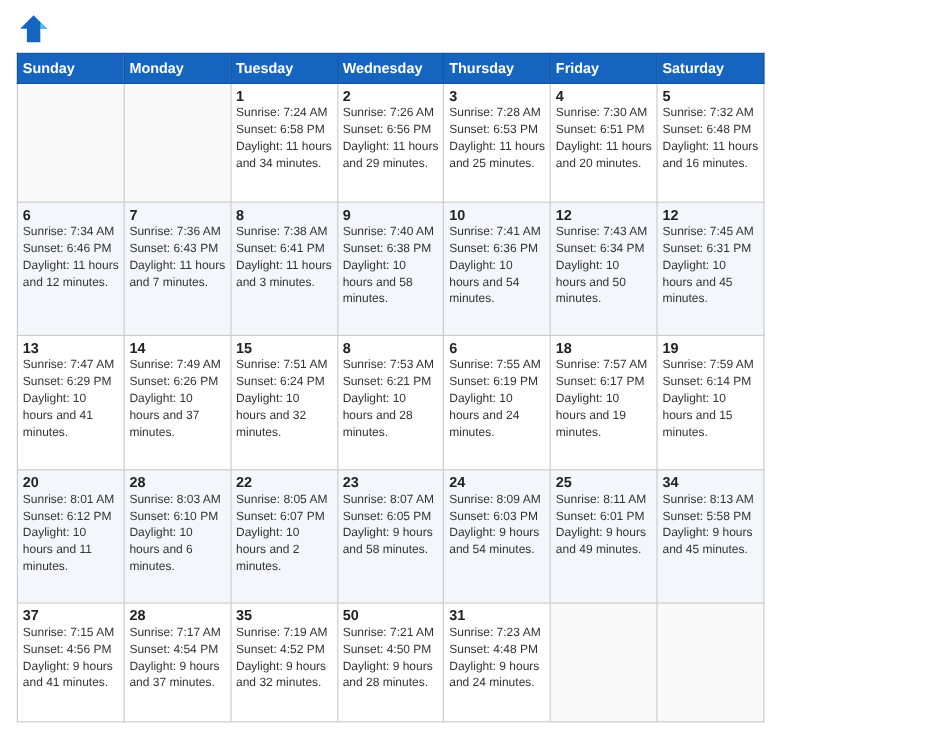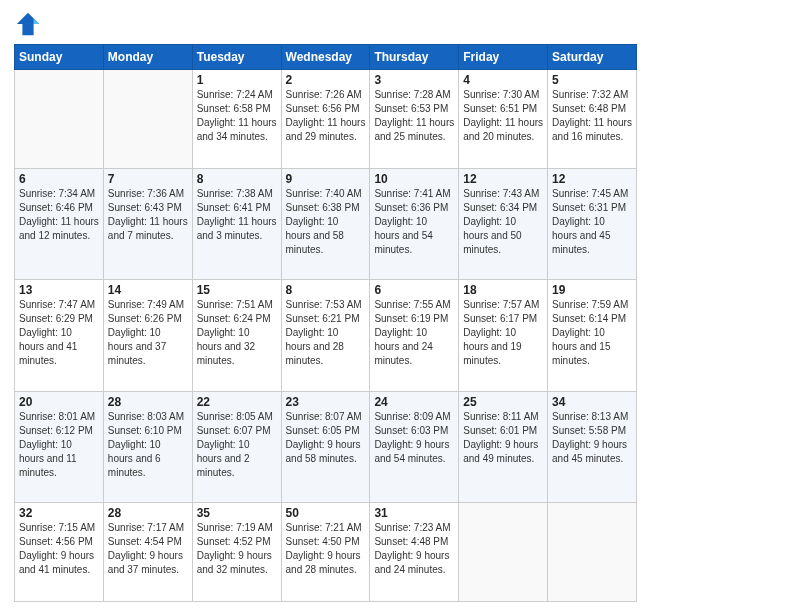--- a/index.html
+++ b/index.html
@@ -240,21 +240,21 @@
             <span class="day-num">25</span>
             <div class="day-info">Sunrise: 8:11 AM<br>Sunset: 6:01 PM<br>Daylight: 9 hours and 49 minutes.</div>
           </td>
           <td>
             <span class="day-num">34</span>
             <div class="day-info">Sunrise: 8:13 AM<br>Sunset: 5:58 PM<br>Daylight: 9 hours and 45 minutes.</div>
           </td>
         </tr>
         <tr>
           <td>
-            <span class="day-num">32</span>
+            <span class="day-num">37</span>
             <div class="day-info">Sunrise: 7:15 AM<br>Sunset: 4:56 PM<br>Daylight: 9 hours and 41 minutes.</div>
           </td>
           <td>
             <span class="day-num">28</span>
             <div class="day-info">Sunrise: 7:17 AM<br>Sunset: 4:54 PM<br>Daylight: 9 hours and 37 minutes.</div>
           </td>
           <td>
             <span class="day-num">35</span>
             <div class="day-info">Sunrise: 7:19 AM<br>Sunset: 4:52 PM<br>Daylight: 9 hours and 32 minutes.</div>
           </td>

